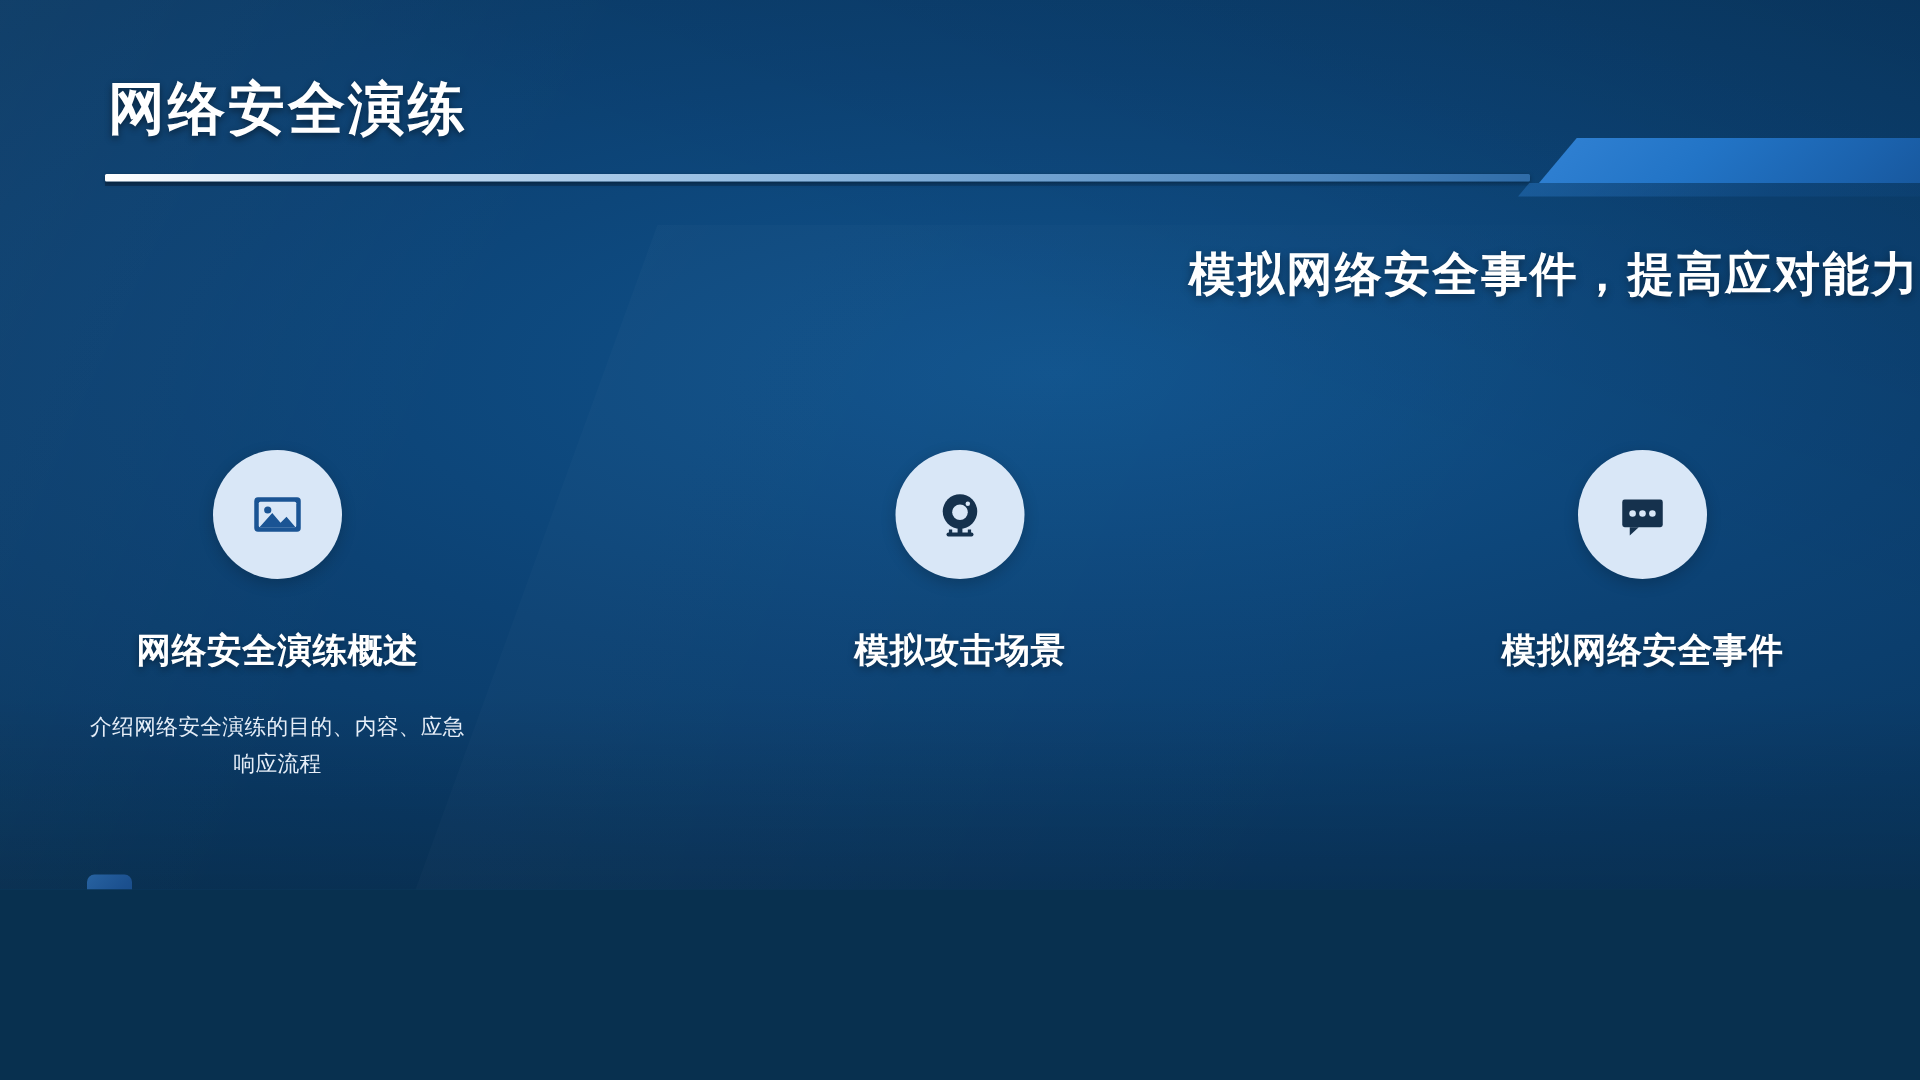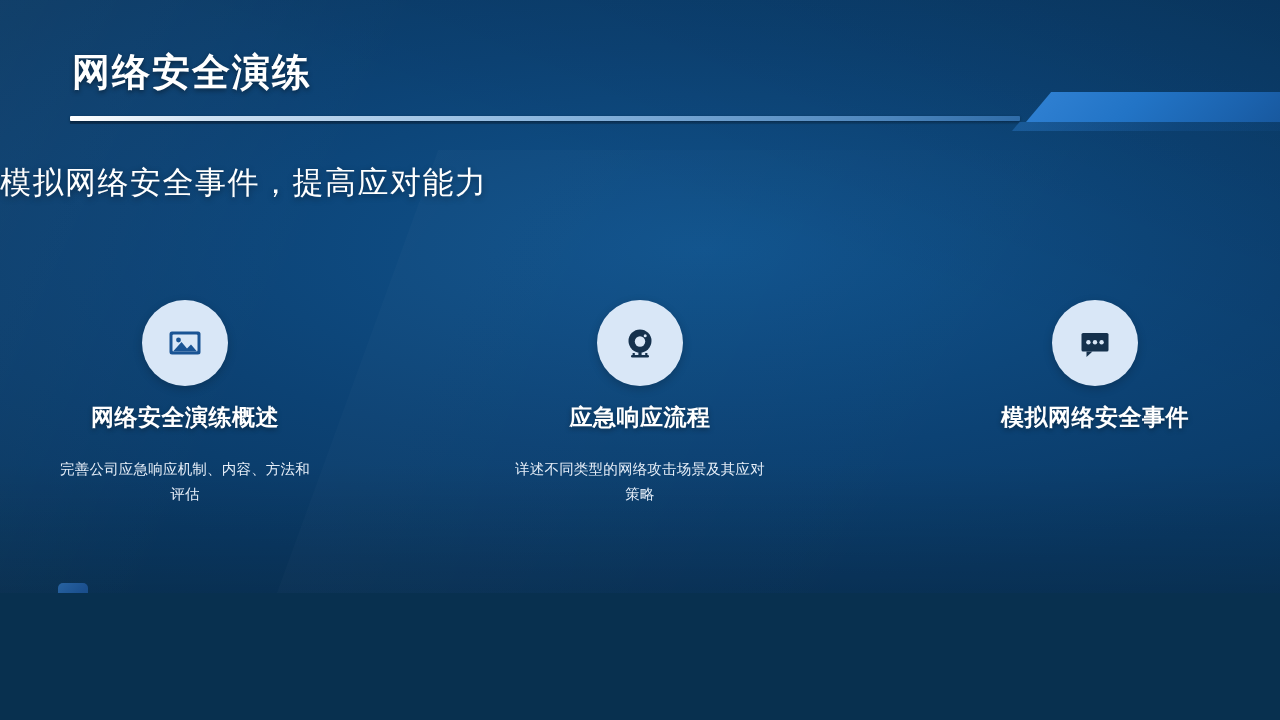--- a/index.html
+++ b/index.html
@@ -95,23 +95,23 @@
     transform: skewX(-40deg);
     transform-origin: left bottom;
   }
 
   
   .subtitle {
     position: absolute;
     left: 0;
     top: 162px;
     width: 1280px;
-    text-align: left;
+    text-align: right;
     font-size: 31px;
-    font-weight: normal;
+    font-weight: bold;
     color: #ffffff;
     letter-spacing: 1.5px;
     text-shadow: 0 2px 6px rgba(0,0,0,0.40);
   }
 
   
   .cards {
     position: absolute;
     left: 50px;
     top: 300px;
@@ -132,21 +132,21 @@
     background: #d9e7f7;
     display: flex;
     align-items: center;
     justify-content: center;
     box-shadow: 0 3px 10px rgba(0,0,0,0.20);
   }
   .icon-circle svg {
     display: block;
   }
   .card-title {
-    margin-top: 16px;
+    margin-top: 32px;
     font-size: 23px;
     font-weight: bold;
     color: #ffffff;
     letter-spacing: 0.5px;
     text-align: center;
     text-shadow: 0 2px 5px rgba(0,0,0,0.38);
     white-space: nowrap;
   }
   .card-desc {
     margin-top: 24px;
@@ -238,39 +238,38 @@
         <span>
           <svg width="42" height="42" viewBox="0 0 42 42" aria-hidden="true">
             <rect x="5.5" y="9.5" width="31" height="23" rx="2.5" fill="#1a5494"></rect>
             <rect x="8.5" y="12.5" width="25" height="17" rx="1" fill="#d9e7f7"></rect>
             <circle cx="14.5" cy="18" r="2.4" fill="#1a5494"></circle>
             <path d="M9 29.5 L17.5 20 L23 26.5 L27 22.5 L33 29.5 Z" fill="#1a5494"></path>
           </svg>
         </span>
       </div>
       <div class="card-title">网络安全演练概述</div>
-      <div class="card-desc">完善公司应急响应机制、内容、方法和评估</div>
+      <div class="card-desc">介绍网络安全演练的目的、内容、应急响应流程</div>
     </div>
 
     <div class="card">
       <div class="icon-circle">
         <span>
           <svg width="42" height="42" viewBox="0 0 42 42" aria-hidden="true">
             <circle cx="21" cy="19" r="11.5" fill="#15314d"></circle>
             <circle cx="21" cy="19.5" r="5.2" fill="#d9e7f7"></circle>
             <circle cx="26.2" cy="13.8" r="1.5" fill="#d9e7f7"></circle>
             <rect x="19.4" y="29.5" width="3.2" height="4" fill="#15314d"></rect>
             <rect x="12" y="33" width="18" height="2.6" rx="1.3" fill="#15314d"></rect>
             <rect x="13.6" y="31" width="2.2" height="2.6" fill="#15314d"></rect>
             <rect x="26.2" y="31" width="2.2" height="2.6" fill="#15314d"></rect>
           </svg>
         </span>
       </div>
-      <div class="card-title">应急响应流程</div>
-      <div class="card-desc">详述不同类型的网络攻击场景及其应对策略</div>
+      <div class="card-title">模拟攻击场景</div>
     </div>
 
 
     <div class="card">
       <div class="icon-circle">
         <span>
           <svg width="42" height="42" viewBox="0 0 42 42" aria-hidden="true">
             <rect x="7.5" y="11" width="27" height="18.5" rx="1.6" fill="#15314d"></rect>
             <path d="M12.5 29.5 L12.5 35 L18.5 29.5 Z" fill="#15314d"></path>
             <circle cx="14.4" cy="20.3" r="2.2" fill="#d9e7f7"></circle>

